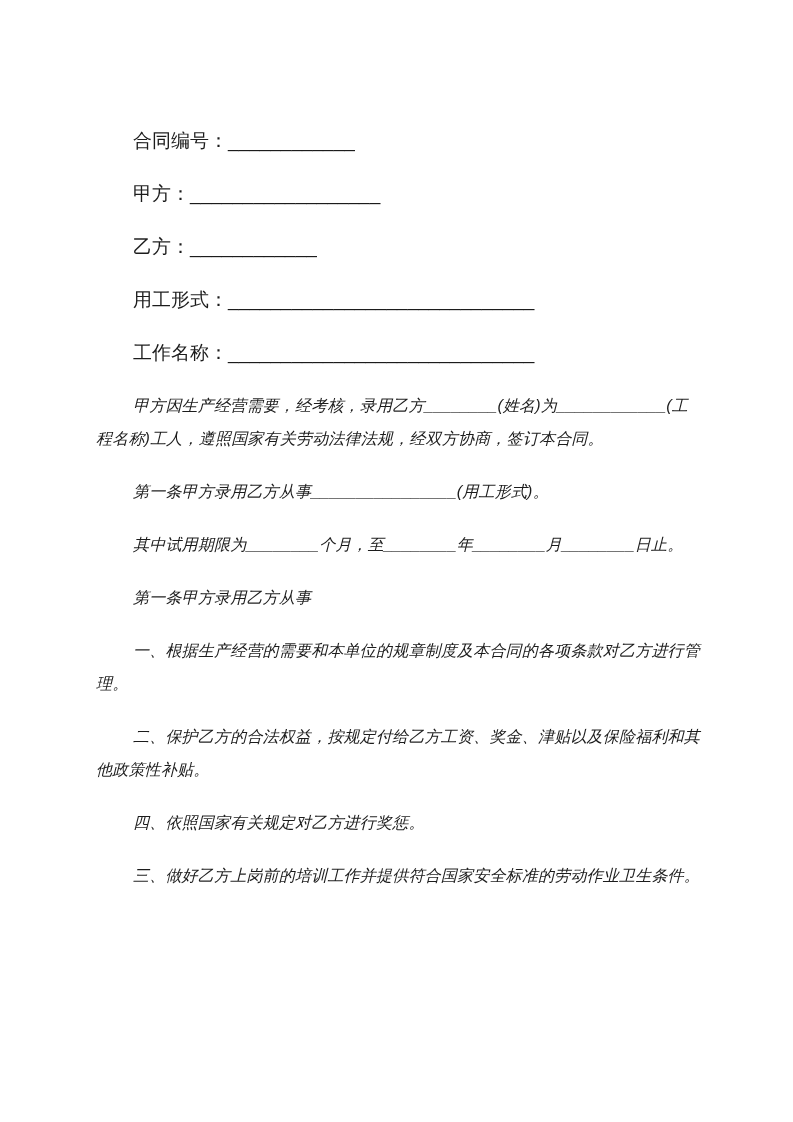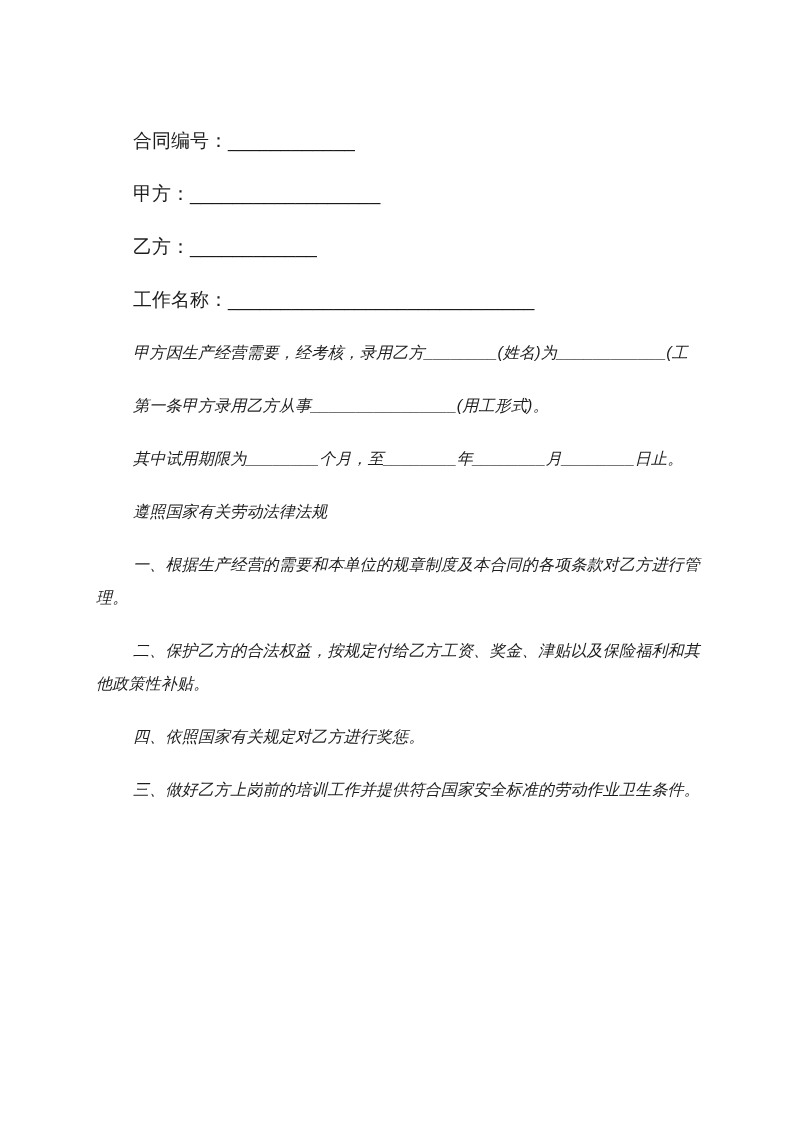--- a/index.html
+++ b/index.html
@@ -47,35 +47,39 @@
       <p class="para f-field">
         <span class="line first">合同编号：____________</span>
       </p>
       <p class="para f-field">
         <span class="line first">甲方：__________________</span>
       </p>
       <p class="para f-field">
         <span class="line first">乙方：____________</span>
       </p>
       <p class="para f-field">
+        <span class="line first">用工形式：_____________________________</span>
+      </p>
+      <p class="para f-field">
         <span class="line first">工作名称：_____________________________</span>
       </p>
       <p class="para f-body">
         <span class="line first">甲方因生产经营需要，经考核，录用乙方________(姓名)为____________(工</span>
+        <span class="line">程名称)工人，遵照国家有关劳动法律法规，经双方协商，签订本合同。</span>
       </p>
       <p class="para f-body">
         <span class="line first">第一条甲方录用乙方从事________________(用工形式)。</span>
       </p>
       <p class="para f-body">
       </p>
       <p class="para f-body">
         <span class="line first">其中试用期限为________个月，至________年________月________日止。</span>
       </p>
       <p class="para f-body">
-        <span class="line first">遵照国家有关劳动法律法规</span>
+        <span class="line first">第一条甲方录用乙方从事</span>
       </p>
       <p class="para f-body">
         <span class="line first">一、根据生产经营的需要和本单位的规章制度及本合同的各项条款对乙方进行管</span>
         <span class="line">理。</span>
       </p>
       <p class="para f-body">
         <span class="line first">二、保护乙方的合法权益，按规定付给乙方工资、奖金、津贴以及保险福利和其</span>
         <span class="line">他政策性补贴。</span>
       </p>
       <p class="para f-body">

